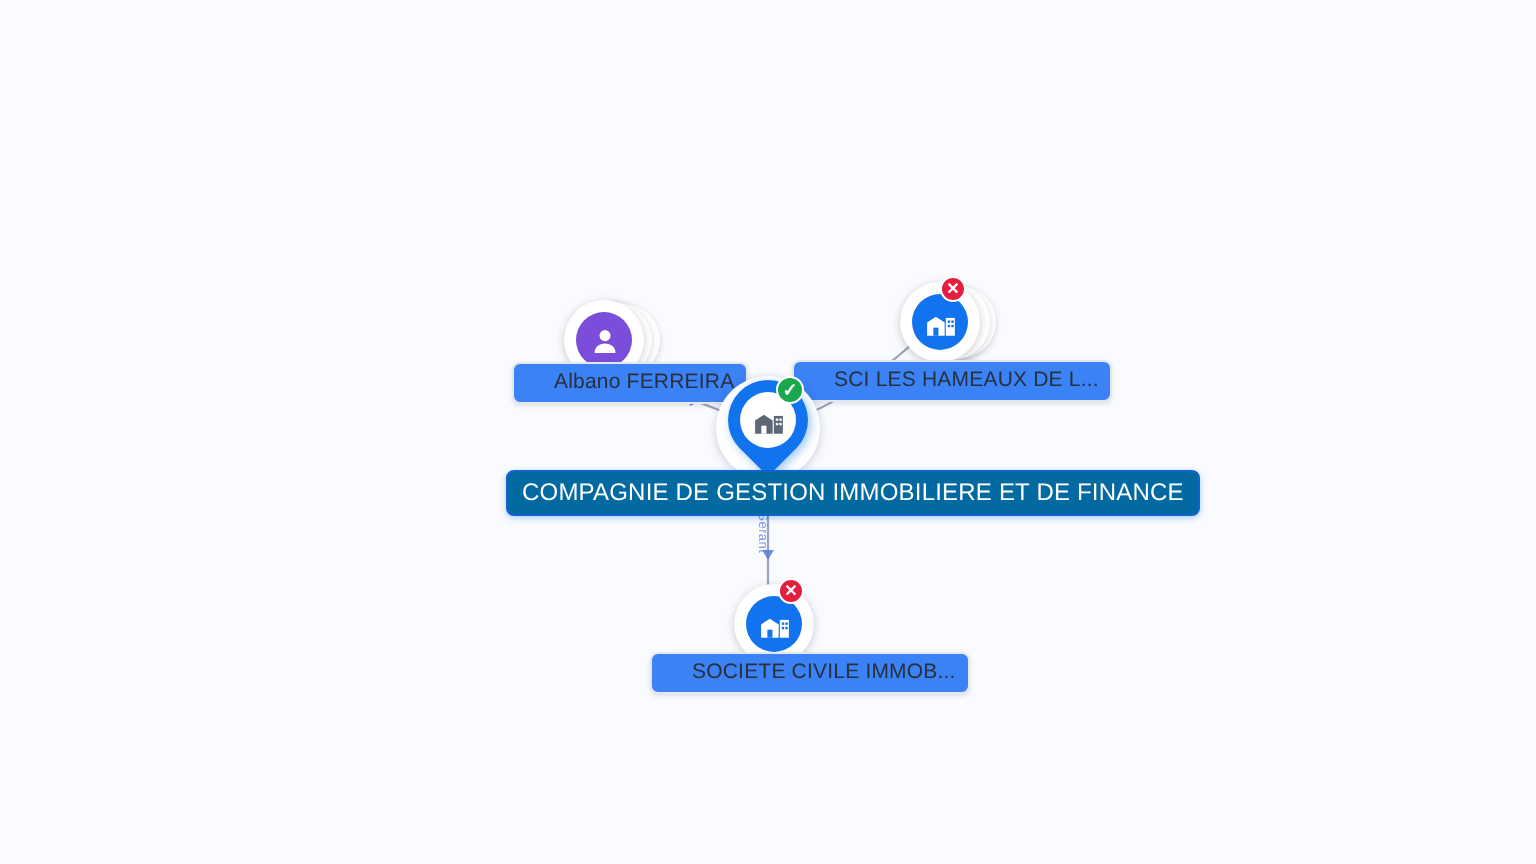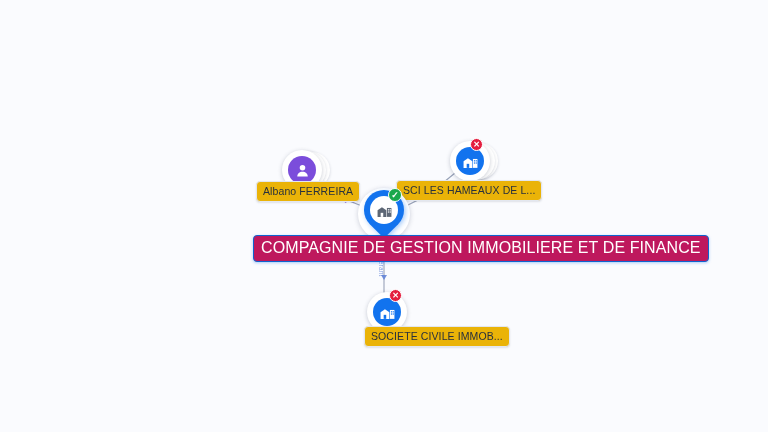--- a/index.html
+++ b/index.html
@@ -109,34 +109,34 @@
 
   
   .label {
     position: absolute;
     white-space: nowrap;
     box-sizing: border-box;
     border-radius: 4px;
     letter-spacing: .1px;
   }
   .label-plain {
-    background: #eab308;
+    background: #3b82f6;
     color: #28303d;
     border: 1px solid #e3e7ef;
     box-shadow: 0 1px 2px rgba(40,50,80,.13);
-    padding: 3px 6px 4px 6px;
+    padding: 3px 6px 4px 20px;
     font-size: 10.5px;
   }
   .label-primary {
-    background: #be185d;
+    background: #0369a1;
     color: #ffffff;
     border: 1px solid #0e63d0;
     box-shadow: 0 1px 3px rgba(18,115,238,.35);
     padding: 3px 7px 4px 7px;
-    font-size: 16px;
+    font-size: 12px;
   }
 
   
   .edge-cap {
     position: absolute;
     font-size: 6px;
     white-space: nowrap;
     transform-origin: left center;
     opacity: .78;
     letter-spacing: .2px;
@@ -243,15 +243,15 @@
           <rect x="19.3" y="13.3" width="1.7" height="1.7" fill="#1273ee"></rect>
           <rect x="6.6" y="15.3" width="3.6" height="5.7" fill="#1273ee"></rect>
         </svg>
       </div>
     </div>
     <div class="badge badge-ko" style="left:2px; top:-23px; width:13px; height:13px;">
       <span style="color:#fff; font-size:8px; line-height:1; font-weight:bold;">✕</span>
     </div>
   </div>
 
-  <div class="label label-plain" style="left:325px; top:326px;margin-left:39px;">SOCIETE CIVILE IMMOB...</div>
+  <div class="label label-plain" style="left:325px; top:326px;">SOCIETE CIVILE IMMOB...</div>
 
 </div>
 
 </body></html>

